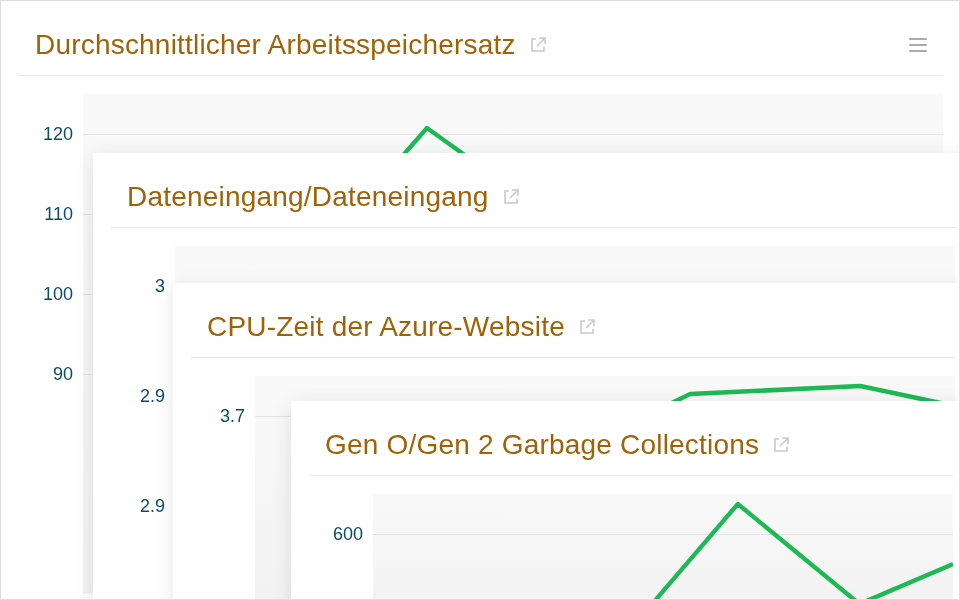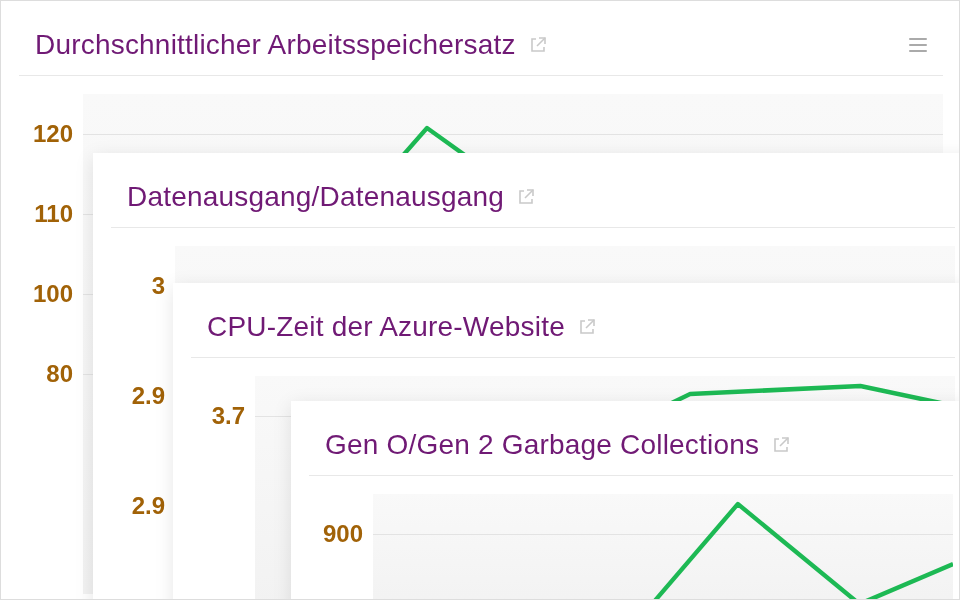--- a/index.html
+++ b/index.html
@@ -9,41 +9,41 @@
     position: absolute;
     background: #fff;
     box-shadow: 0 4px 18px rgba(0,0,0,0.10);
   }
   .card .header {
     display: flex; align-items: center; justify-content: space-between;
     padding: 28px 34px 14px 34px;
   }
   .card .title-wrap { display: flex; align-items: center; gap: 14px; }
   .card .title {
-    font-size: 28px; font-weight: 400; color: #701a75; letter-spacing: 0.2px;
+    font-size: 28px; font-weight: 400; color: #a16207; letter-spacing: 0.2px;
   }
   .ext-icon { width: 16px; height: 16px; position: relative; opacity: 0.45; }
   .ext-icon svg { width: 16px; height: 16px; display:block; }
   .menu-icon { width: 18px; height: 14px; display:flex; flex-direction:column; justify-content:space-between; }
   .menu-icon span { display:block; height:2px; background:#aaa; border-radius:1px; }
   .hr { height:1px; background:#e8e8e8; margin: 0 18px; }
   .plot {
     position: relative;
     margin: 18px 18px 0 18px;
     background: linear-gradient(#f9f9f9, #f2f2f2);
   }
   .plot .axis-y {
     position:absolute; left:0; top:0; bottom:0; width:64px; background:#fff;
   }
   .plot .grid-x {
     position:absolute; left:64px; right:0; height:1px; background:#e3e3e3;
   }
   .plot .y-tick {
     position:absolute; right:100%; transform: translate( -10px, -50%);
-    font-size: 24px; color:#a16207; white-space:nowrap;font-weight:bold;
+    font-size: 18px; color:#0c4a6e; white-space:nowrap;
   }
   .plot svg.line { position:absolute; left:64px; top:0; right:0; bottom:0; width:calc(100% - 64px); height:100%; }
   .plot .orange { stroke:#e38a2c; }
 </style>
 </head>
 <body>
 
 <div class="frame">
 
   <div class="card" style="left:0px; top:0px; width:960px; height:600px;">
@@ -70,32 +70,32 @@
       <div class="grid-x" style="top:40px;">
           <span class="y-tick">120</span>
         </div>
       <div class="grid-x" style="top:120px;">
           <span class="y-tick">110</span>
         </div>
       <div class="grid-x" style="top:200px;">
           <span class="y-tick">100</span>
         </div>
       <div class="grid-x" style="top:280px;">
-          <span class="y-tick">80</span>
+          <span class="y-tick">90</span>
         </div>
       <svg class="line" viewBox="0 0 900 500" preserveAspectRatio="none">
         <polyline points="60,230 180,230 360,34 500,130" fill="none" stroke="#1db954" stroke-width="4.5" stroke-linejoin="round"></polyline>
       </svg>
     </div>
   </div>
 
   <div class="card" style="left:92px; top:152px; width:880px; height:460px;">
     <div class="header">
       <div class="title-wrap">
-        <span class="title">Datenausgang/Datenausgang</span>
+        <span class="title">Dateneingang/Dateneingang</span>
         <span class="ext-icon">
           <svg viewBox="0 0 16 16" fill="none" stroke="#888" stroke-width="1.6">
             <path d="M6 2H2v12h12v-4"></path>
               <path d="M9 1h6v6"></path>
               <path d="M15 1L7 9"></path>
           </svg>
         </span>
       </div>
     </div>
     <div class="hr"></div>
@@ -152,21 +152,21 @@
               <path d="M9 1h6v6"></path>
               <path d="M15 1L7 9"></path>
           </svg>
         </span>
       </div>
     </div>
     <div class="hr"></div>
     <div class="plot" style="height:120px;">
       <div class="axis-y"></div>
       <div class="grid-x" style="top:40px;">
-          <span class="y-tick">900</span>
+          <span class="y-tick">600</span>
         </div>
       <svg class="line" viewBox="0 0 620 120" preserveAspectRatio="none">
         <polyline points="170,130 280,130 390,10 520,110 620,70" fill="none" stroke="#1db954" stroke-width="4.5" stroke-linejoin="round"></polyline>
       </svg>
     </div>
   </div>
 
 </div>
 
 </body></html>

